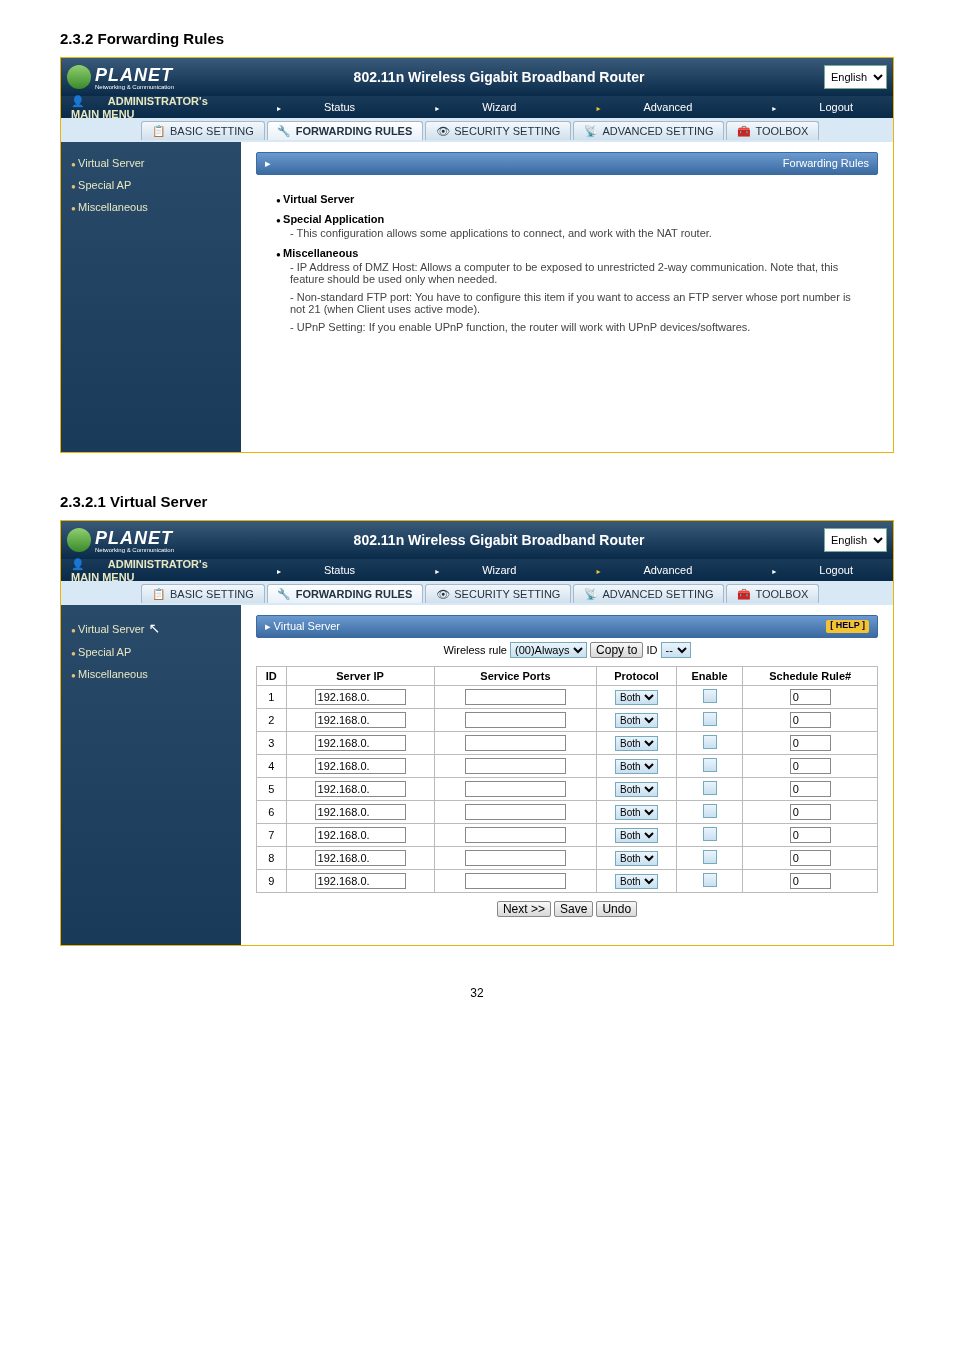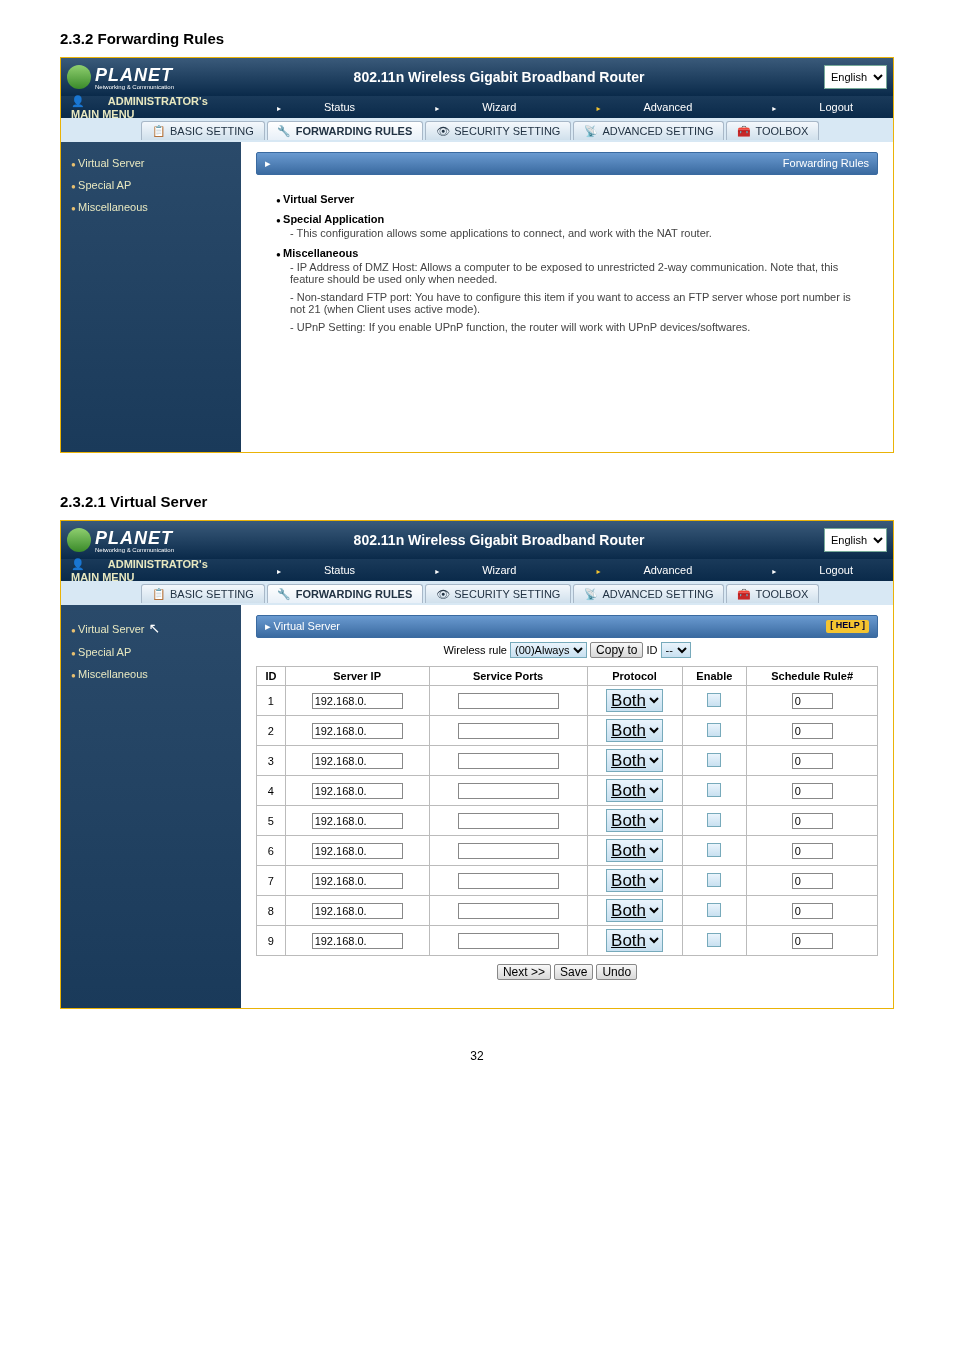--- a/index.html
+++ b/index.html
@@ -35,21 +35,21 @@
   .form-row { text-align:center; padding:4px 0; font-size:11px;}
   select.inline, input.inline { font-size:11px; border:1px solid #7ab; background:#fff;}
   select.inline { background:linear-gradient(#eaf4fc,#c8e0f0);}
   .btn { font-size:12px; padding:0 5px; border:1px solid #888; background:linear-gradient(#f8f8f8,#d8d8d8); border-radius:2px;}
   table.grid { width:100%; border-collapse:collapse; font-size:11px; margin-top:4px;}
   table.grid th, table.grid td { border:1px solid #bbb; padding:3px 4px; text-align:center;}
   table.grid th { background:#fff; font-weight:bold;}
   input.cell { width:85px; font-size:11px; border:1px solid #888;}
   input.cellp { width:95px; font-size:11px; border:1px solid #888;}
   input.cells { width:35px; font-size:11px; border:1px solid #888;}
-  select.prot { font-size:17px; border:1px solid #7ab; background:linear-gradient(#eaf4fc,#c8e0f0);text-decoration:underline;}
+  select.prot { font-size:10px; border:1px solid #7ab; background:linear-gradient(#eaf4fc,#c8e0f0);}
   .chk { width:12px; height:12px; border:1px solid #7ab; display:inline-block; background:linear-gradient(#eaf4fc,#c8e0f0);}
   .foot-btns { text-align:center; padding:8px 0;}
   .page-num { text-align:center; margin-top:30px; font-size:12px;}
 </style>
 </head>
 <body>
 
 <div class="section-title">2.3.2 Forwarding Rules</div>
 
 <div class="panel">

